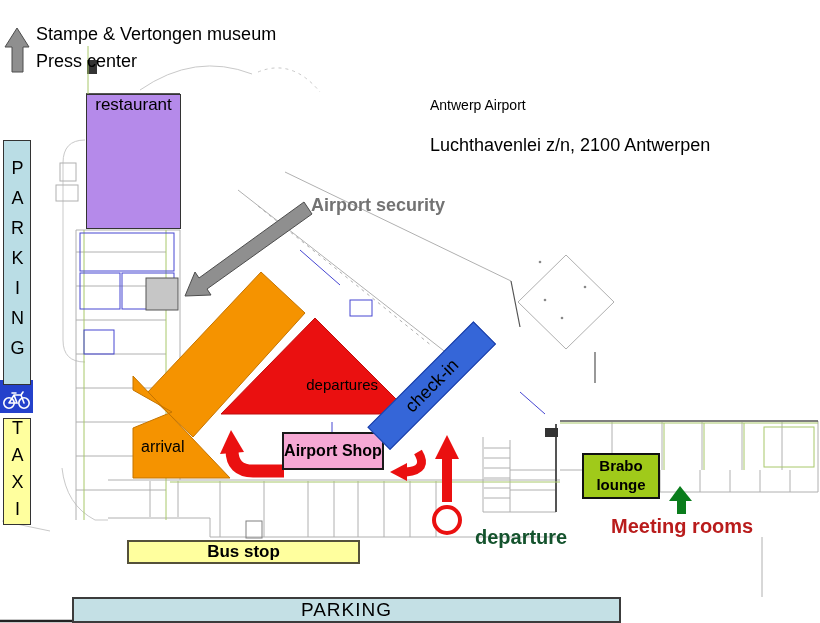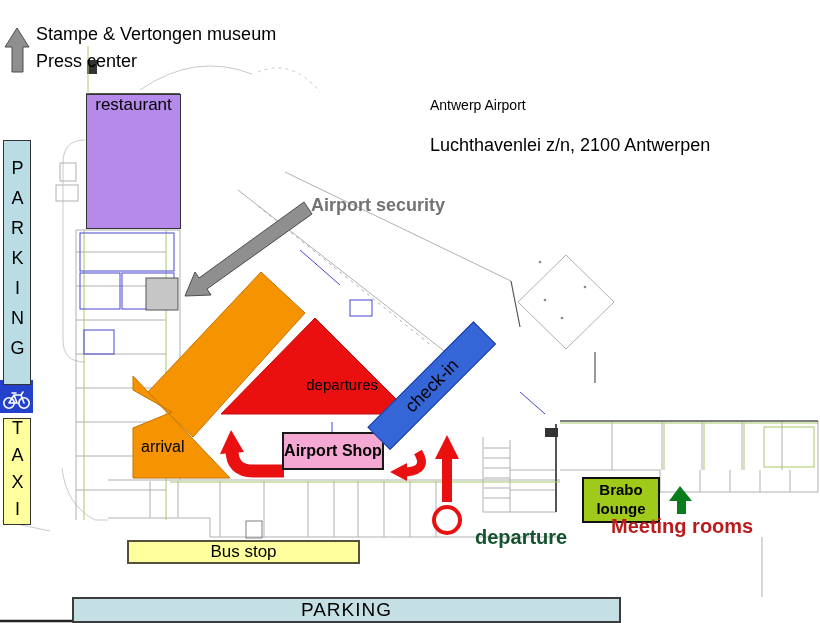--- a/index.html
+++ b/index.html
@@ -18,26 +18,26 @@
   .departures-label{left:238px;top:376px;width:140px;text-align:right;font-size:15px;}
   .arrival-label{left:141px;top:438px;font-size:16px;font-weight:normal;}
   .shop-box{left:270px;top:432px;width:98px;height:34px;background:#f6a8d4;
       border:2px solid #1a1a1a;display:flex;align-items:center;justify-content:center;
       font-size:16px;font-weight:bold;margin-left:12px;}
   .checkin-box{left:390px;top:418px;width:148px;height:30px;background:#3566d8;
       border:1px solid #1c3fa8;transform-origin:0 100%;transform:rotate(-45deg);
       display:flex;align-items:center;justify-content:center;font-size:18px;color:#000;}
   .brabo-box{left:582px;top:453px;width:74px;height:42px;background:#a0ca1a;
       border:2px solid #111;display:flex;flex-direction:column;align-items:center;
-      justify-content:center;font-size:15px;font-weight:bold;line-height:1.25;margin-top:24px;}
+      justify-content:center;font-size:15px;font-weight:bold;line-height:1.25;}
   .meeting-label{left:611px;top:515px;font-size:20px;font-weight:bold;color:#b91c1c;}
   .departure-label{left:475px;top:526px;font-size:20px;font-weight:bold;color:#14532d;}
   .busstop-box{left:127px;top:540px;width:229px;height:20px;background:#ffff9e;
       border:2px solid #55513a;display:flex;align-items:flex-start;justify-content:center;
-      font-size:17px;}
+      font-size:17px;font-weight:bold;}
   .parking-south{left:72px;top:597px;width:549px;height:26px;background:#c4e0e5;
       border:2px solid #3c3c3c;display:flex;align-items:flex-start;justify-content:center;
       font-size:19px;letter-spacing:1px;box-sizing:border-box;}
   .vbar{display:flex;align-items:center;justify-content:center;border:1px solid #333;box-sizing:border-box;}
   .vbar span{writing-mode:vertical-lr;text-orientation:upright;font-size:18px;}
   .parking-west{left:3px;top:140px;width:28px;height:245px;background:#badde5;}
   .parking-west span{letter-spacing:10px;}
   .taxi-bar{left:3px;top:418px;width:28px;height:107px;background:#ffff9e;}
   .taxi-bar span{letter-spacing:7px;}
   .bike-svg{position:absolute;left:0;top:380px;}

